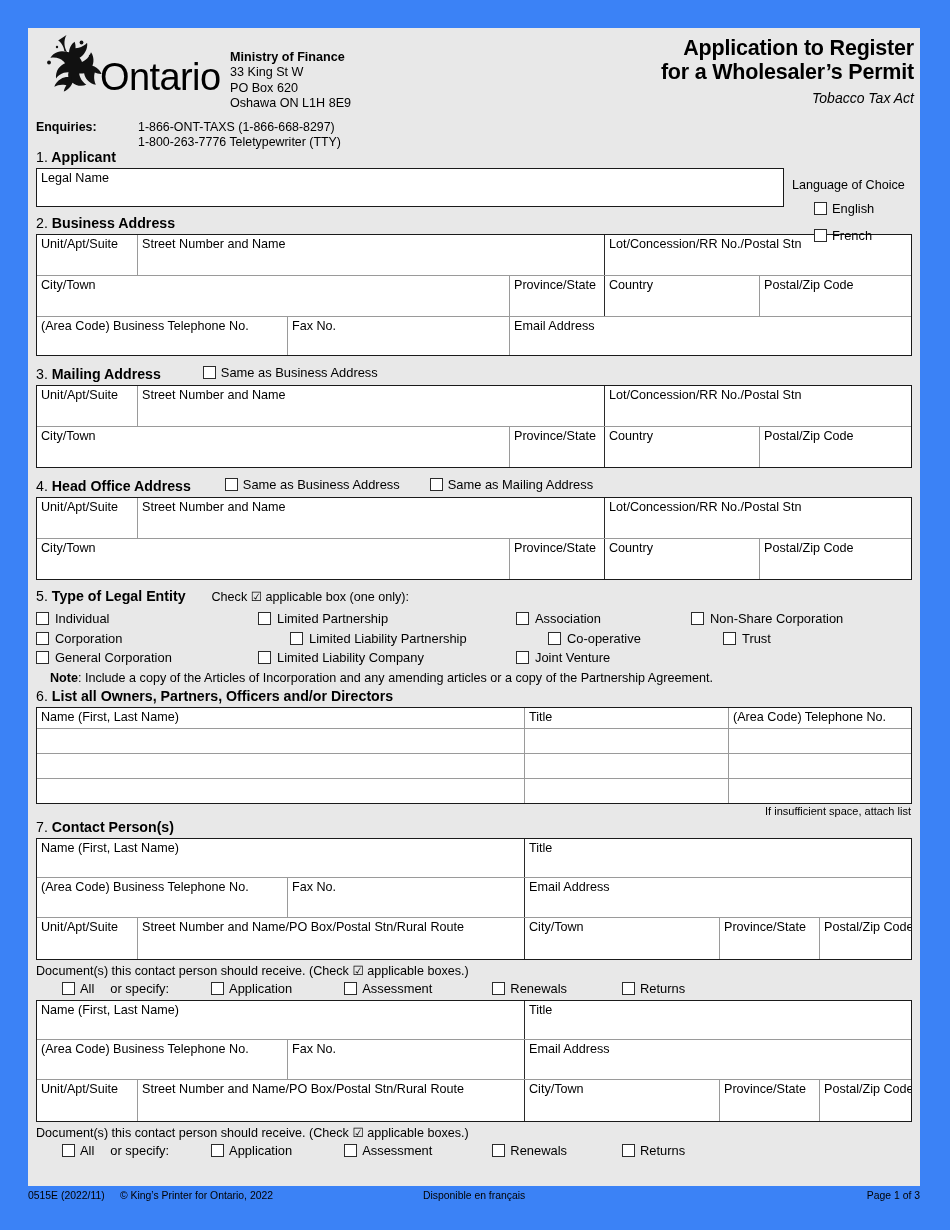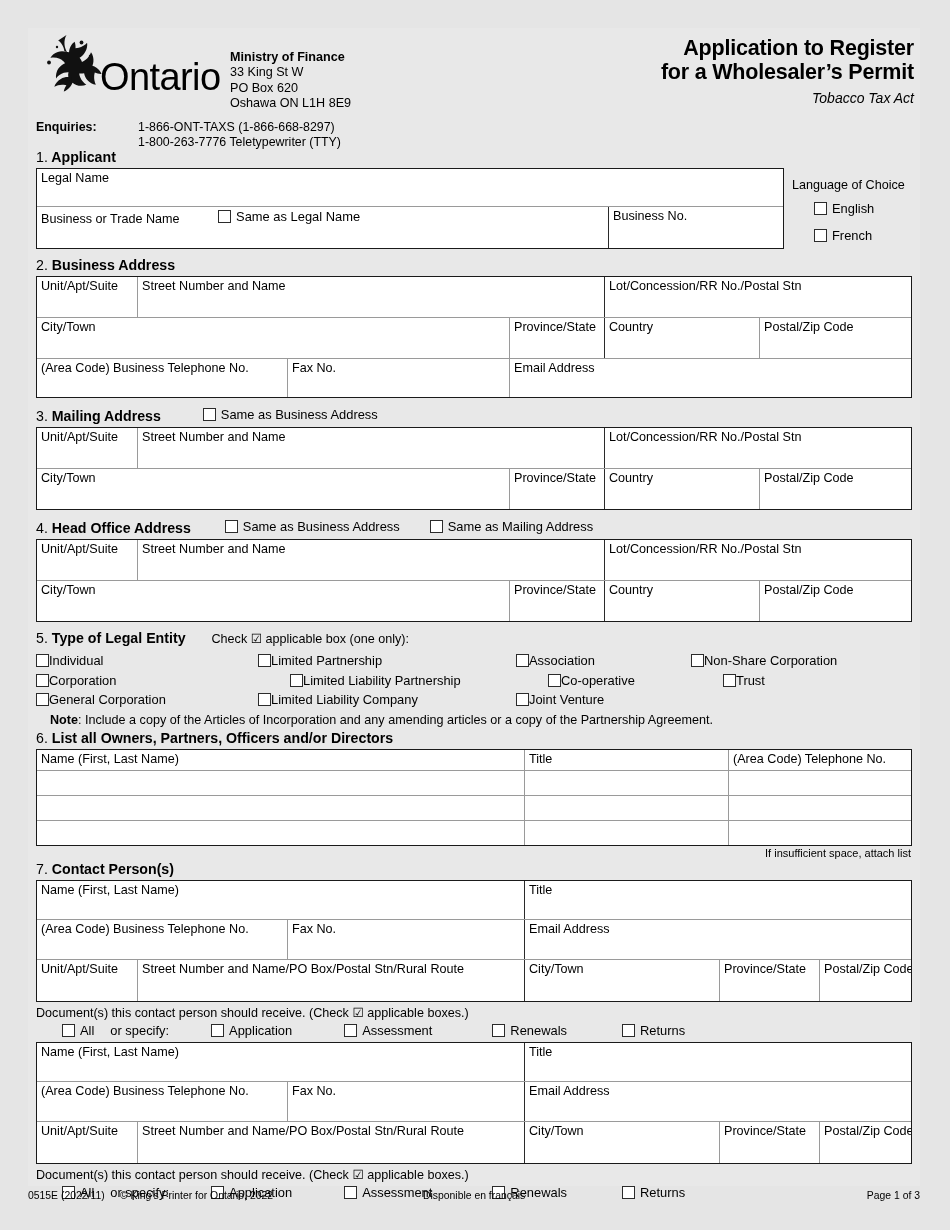--- a/index.html
+++ b/index.html
@@ -2,21 +2,21 @@
 <html><head>
 <meta charset="utf-8">
 <style>
   html,body{margin:0;padding:0;background:#fff;}
   body{
     width:950px;height:1230px;
     font-family:"Liberation Sans", sans-serif;
     color:#000;
     -webkit-font-smoothing:antialiased;
   }
-  .page{position:relative;width:950px;height:1230px;background:#e5e5e5;}
+  .page{position:relative;width:950px;height:1230px;background:#3b82f6;}
   .sheet{
     position:absolute;left:28px;top:28px;width:892px;height:1158px;
     background:#e8e8e8;
   }
   
   .hdr{position:relative;height:120px;}
   .logo{position:absolute;left:8px;top:4px;width:68px;height:62px;}
   .wordmark{
     position:absolute;left:72px;top:30px;
     font-size:38px;letter-spacing:-0.6px;line-height:1;
@@ -53,21 +53,21 @@
   .cb{
     display:inline-block;width:13px;height:13px;
     border:1.5px solid #2b2b2b;background:#fff;box-sizing:border-box;
     vertical-align:-2px;
   }
   .cb-lab{font-size:12.9px;}
   .cbwrap{display:inline-flex;align-items:center;gap:5px;}
   
   .entity{padding:3px 0 0 8px;}
   .erow{display:flex;margin-bottom:4.5px;}
-  .ecol{display:flex;align-items:center;font-size:12.9px;}
+  .ecol{display:flex;align-items:center;gap:6px;font-size:12.9px;}
   .note{font-size:12.6px;padding:1px 0 2px 22px;}
   .note b{font-weight:bold;}
   .hint{font-size:11px;text-align:right;padding:1px 9px 1px 4px;}
   
   .docline{font-size:12.6px;padding:3px 0 0 8px;}
   .docboxes{display:flex;align-items:center;padding:3px 0 4px 8px;font-size:12.9px;}
   
   .footer{
     position:absolute;left:28px;top:1190px;width:892px;
     font-size:10.4px;
@@ -139,32 +139,20 @@
       <span>Applicant</span>
     </div>
 
     <div style="position:relative;">
       <div class="tbl" style="width:748px;margin-left:8px;">
         <div class="row" style="height:37px;">
           <div class="cell" style="flex:1 1 auto;">
             <span>Legal Name</span>
           </div>
         </div>
-        <div class="row" style="height:41px;">
-          <div class="cell hard" style="flex:0 0 571px;">
-            <span>Business or Trade Name</span>
-            <span class="cbwrap" style="margin-left:35px;">
-              <span class="cb"></span>
-              <span class="cb-lab">Same as Legal Name</span>
-            </span>
-          </div>
-          <div class="cell" style="flex:1 1 auto;">
-            <span>Business No.</span>
-          </div>
-        </div>
       </div>
 
       <div style="position:absolute;left:764px;top:8px;width:128px;">
         <div style="font-size:12.6px;line-height:15px;padding-top:2px;">Language of Choice</div>
         <div class="cbwrap" style="margin:8px 0 0 22px;">
           <span class="cb"></span>
           <span class="cb-lab">English</span>
         </div>
         <div class="cbwrap" style="margin:9px 0 0 22px;">
           <span class="cb"></span>

